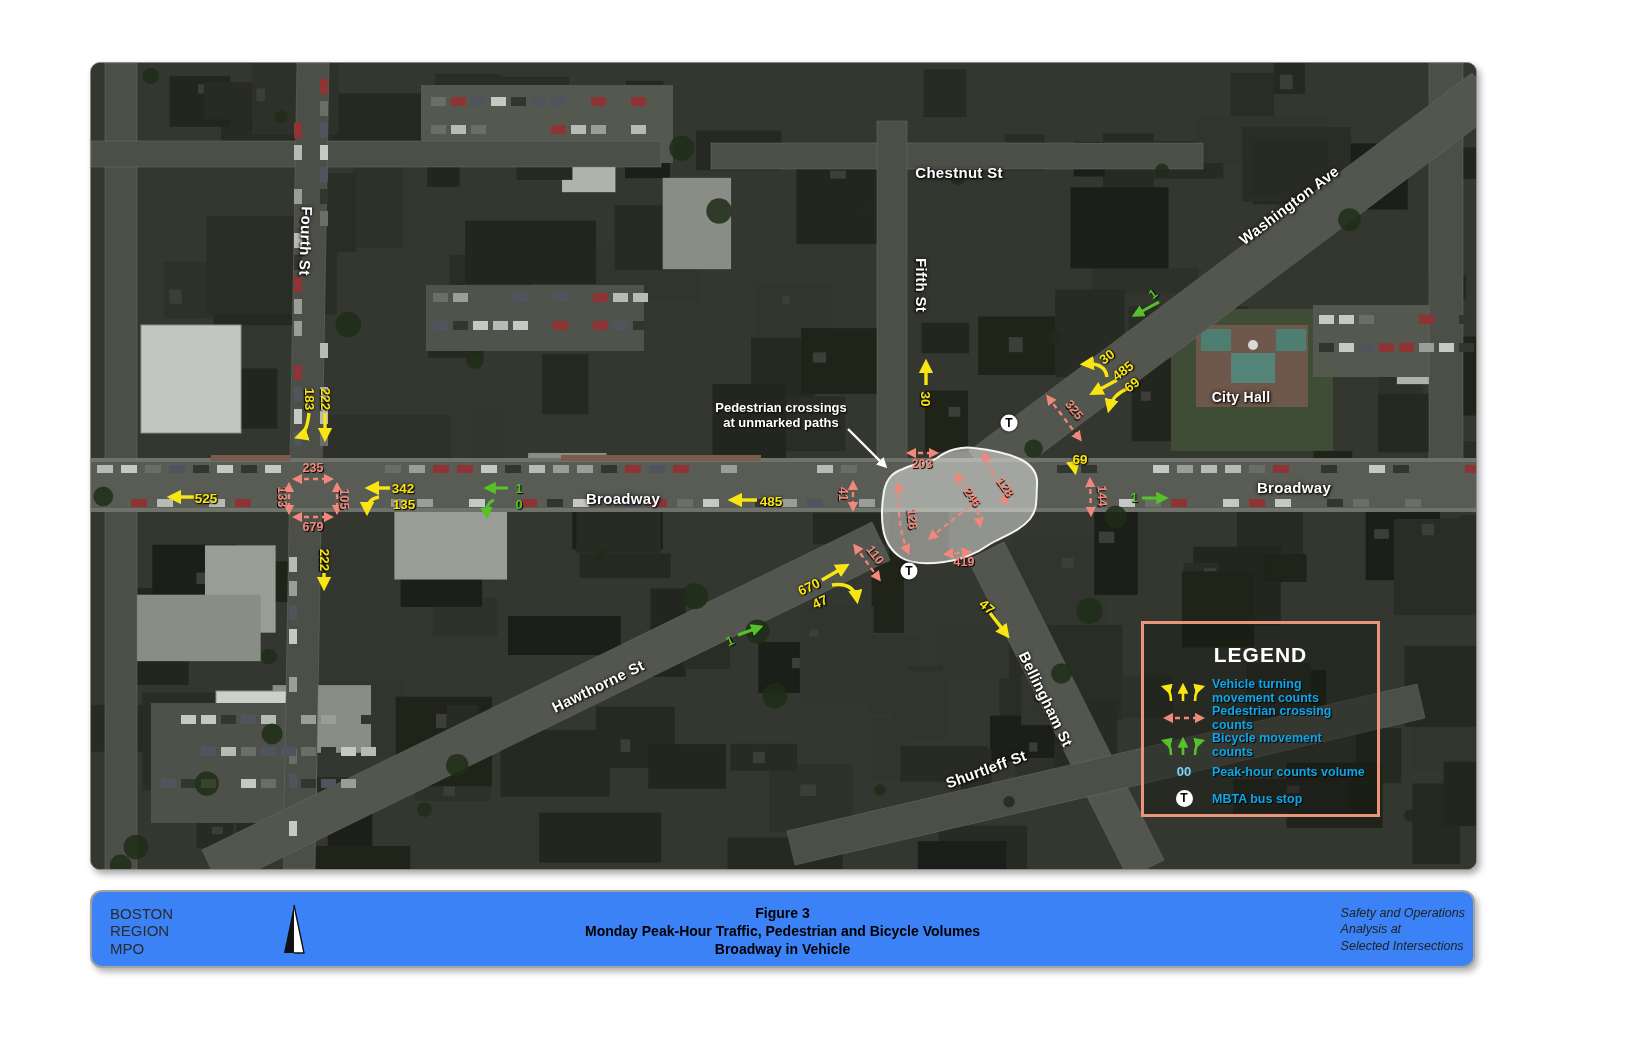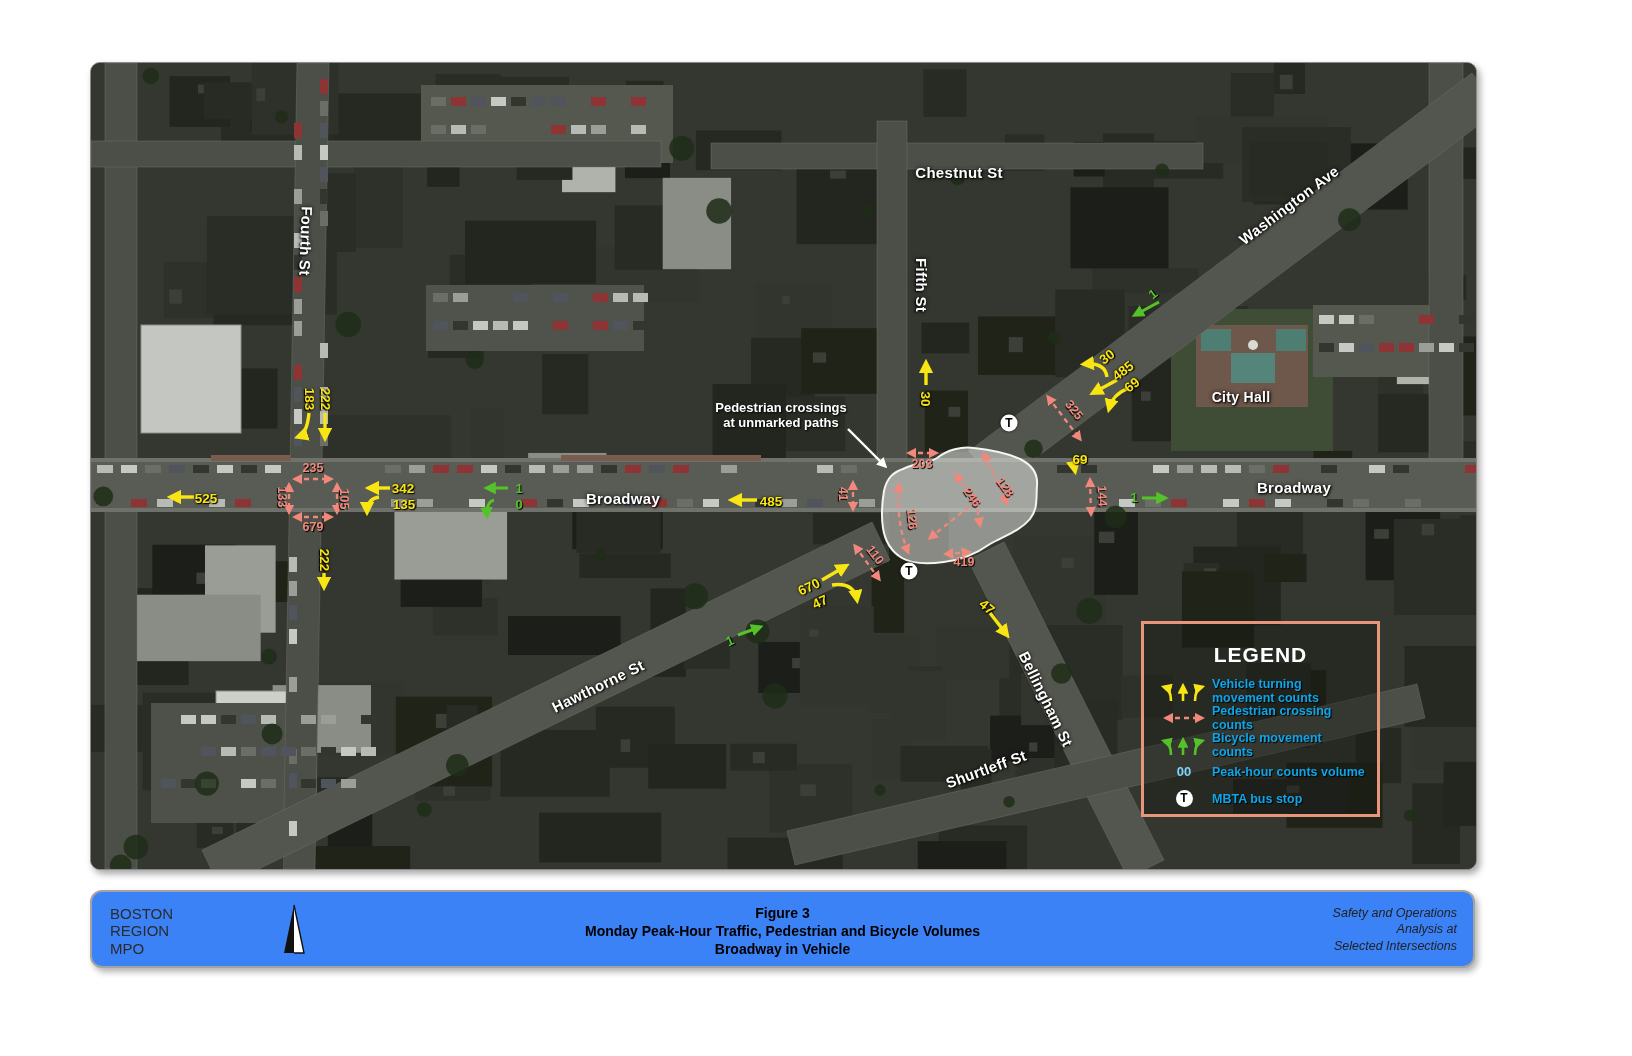--- a/index.html
+++ b/index.html
@@ -44,21 +44,21 @@
   #note{position:absolute;left:1050px;top:756px;color:#fff;font-weight:bold;font-size:12.5px;
     line-height:1.2;text-shadow:1px 1px 2px #000;}
 
   
   #footer{position:absolute;left:90px;top:890px;width:1385px;height:78px;border:2px solid #a3a3a3;
     border-radius:12px;background:#3b82f6;box-sizing:border-box;box-shadow:3px 4px 6px rgba(0,0,0,.3);}
   #org{position:absolute;left:18px;top:13px;color:#2b2b2b;font-size:15px;line-height:1.15;}
   #northarrow{position:absolute;left:188px;top:8px;}
   #figtitle{position:absolute;left:0;right:0;top:12px;text-align:center;color:#000;
     font-size:14px;font-weight:bold;line-height:1.3;}
-  #fright{position:absolute;right:16px;top:13px;text-align:right;color:#222;
+  #fright{position:absolute;right:8px;top:13px;text-align:left;color:#222;
     font-size:12.5px;font-style:italic;line-height:1.3;}
 </style>
 </head>
 <body>
 
 <div id="stage">
 
   <div id="map">
 
     <svg id="aerial" width="1385" height="806" viewBox="0 0 1385 806">

